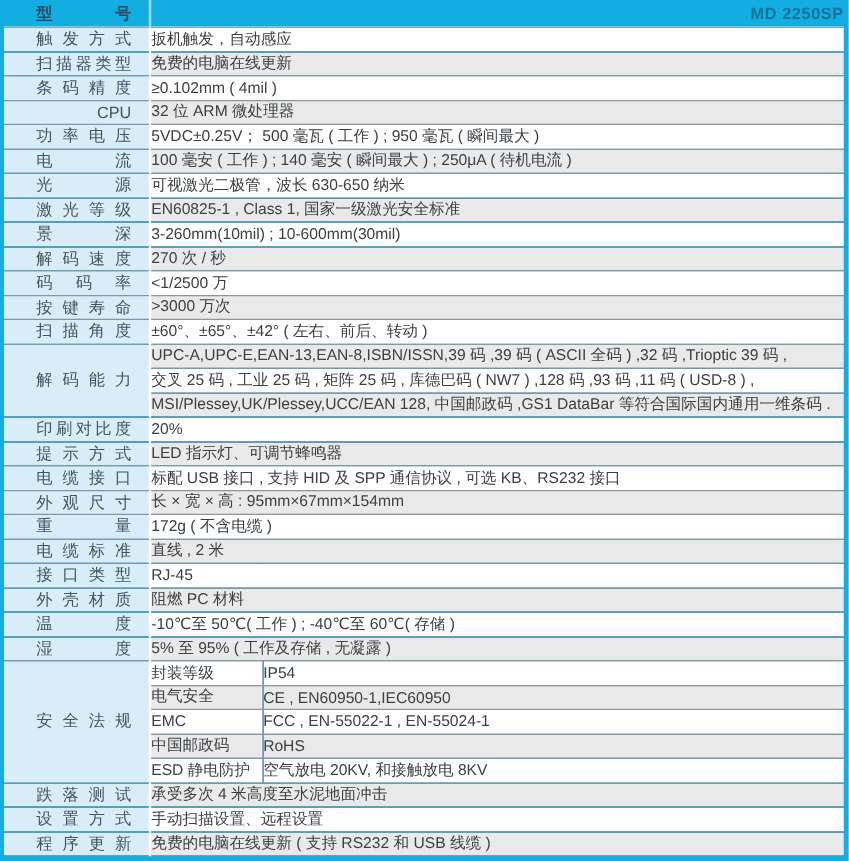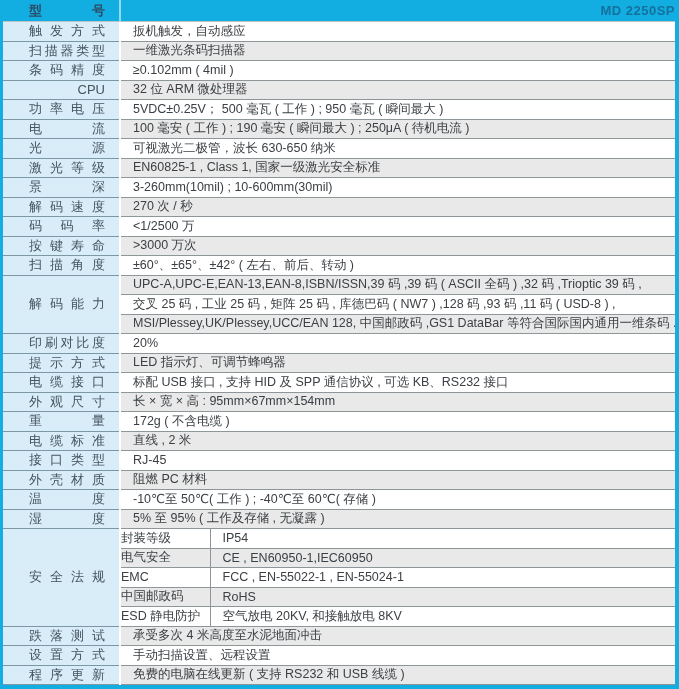--- a/index.html
+++ b/index.html
@@ -70,21 +70,20 @@
   .lbl-inner{
     display:flex;
     align-items:center;
     padding:0 14px 0 26px;
     justify-content:space-between;
   }
   .lbl-inner.center{justify-content:flex-end;}
   td.val{
     color:var(--val-text);
     border-bottom:1px solid var(--val-border);
-    padding-left:12px;
     text-align:left;
   }
   td.sub{
     color:var(--val-text);
     border-bottom:1px solid var(--val-border);
     border-right:1px solid var(--val-border);
     padding-left:0;
   }
   td.w{background:#ffffff;}
   td.g{background:var(--stripe);}
@@ -125,21 +124,21 @@
         <tr class="line">
           <td class="lbl" rowspan="1">
             <div class="lbl-inner">
               <span>扫</span>
               <span>描</span>
               <span>器</span>
               <span>类</span>
               <span>型</span>
             </div>
           </td>
-          <td class="val g" colspan="2">一维激光条码扫描器</td>
+          <td class="val g" colspan="2">免费的电脑在线更新</td>
         </tr>
         <tr class="line">
           <td class="lbl" rowspan="1">
             <div class="lbl-inner">
               <span>条</span>
               <span>码</span>
               <span>精</span>
               <span>度</span>
             </div>
           </td>
@@ -164,21 +163,21 @@
           </td>
           <td class="val w" colspan="2">5VDC±0.25V； 500 毫瓦 ( 工作 ) ; 950 毫瓦 ( 瞬间最大 )</td>
         </tr>
         <tr class="line">
           <td class="lbl" rowspan="1">
             <div class="lbl-inner">
               <span>电</span>
               <span>流</span>
             </div>
           </td>
-          <td class="val g" colspan="2">100 毫安 ( 工作 ) ; 190 毫安 ( 瞬间最大 ) ; 250μA ( 待机电流 )</td>
+          <td class="val g" colspan="2">100 毫安 ( 工作 ) ; 140 毫安 ( 瞬间最大 ) ; 250μA ( 待机电流 )</td>
         </tr>
         <tr class="line">
           <td class="lbl" rowspan="1">
             <div class="lbl-inner">
               <span>光</span>
               <span>源</span>
             </div>
           </td>
           <td class="val w" colspan="2">可视激光二极管，波长 630-650 纳米</td>
         </tr>

